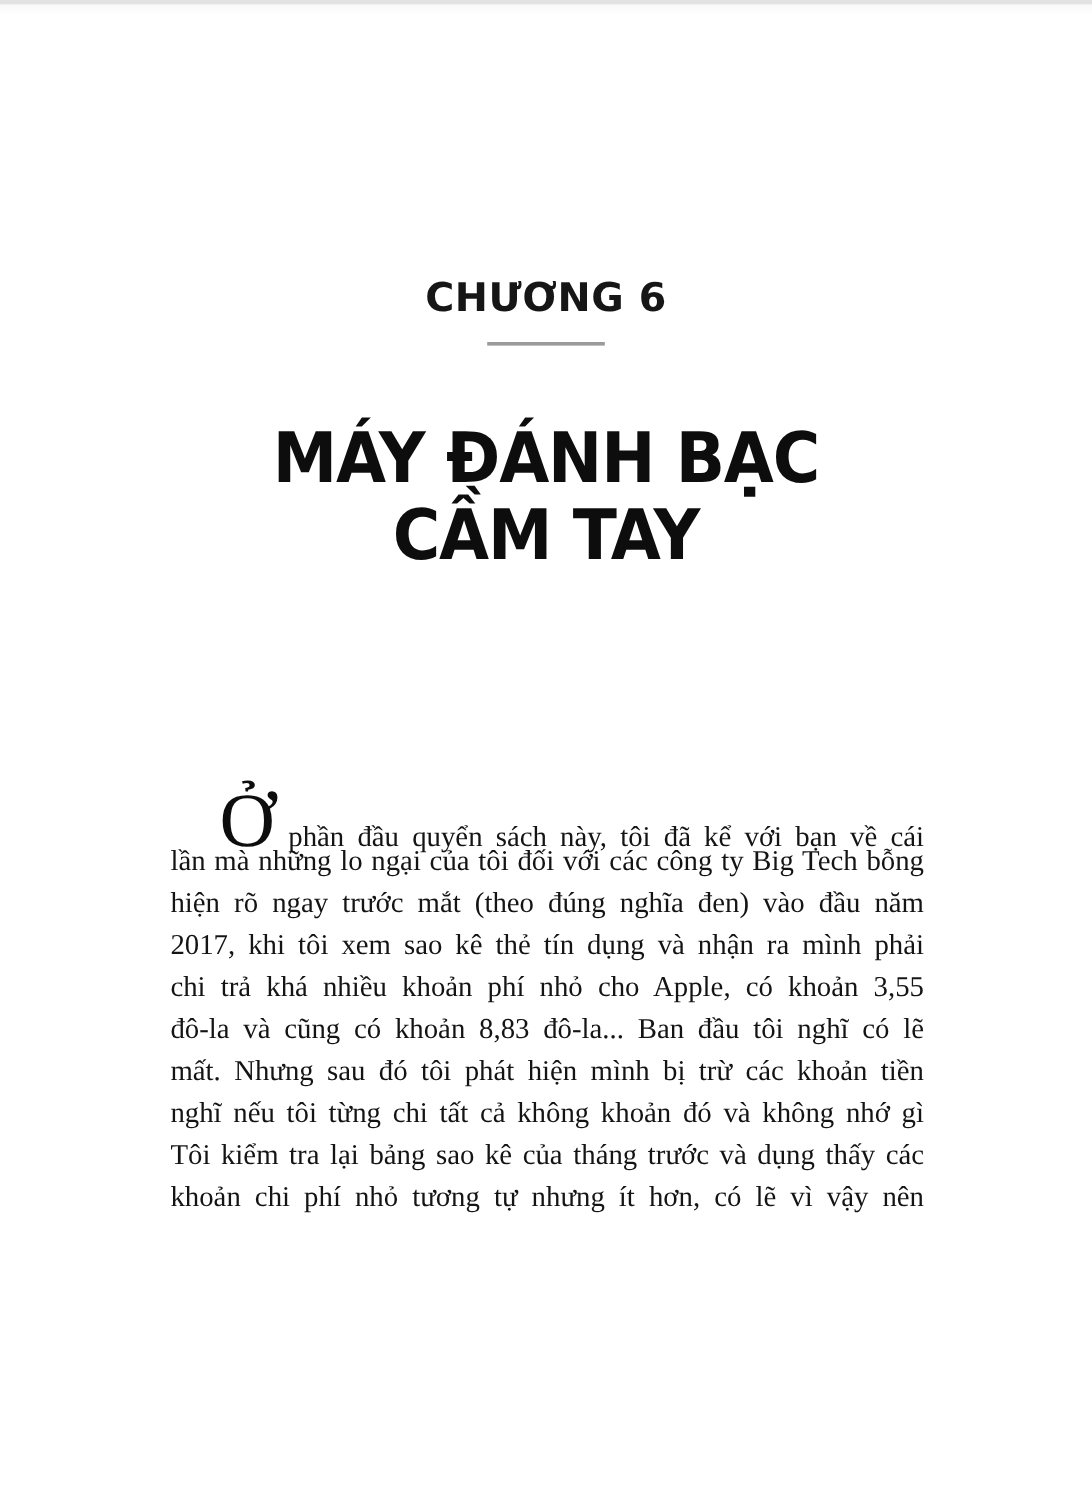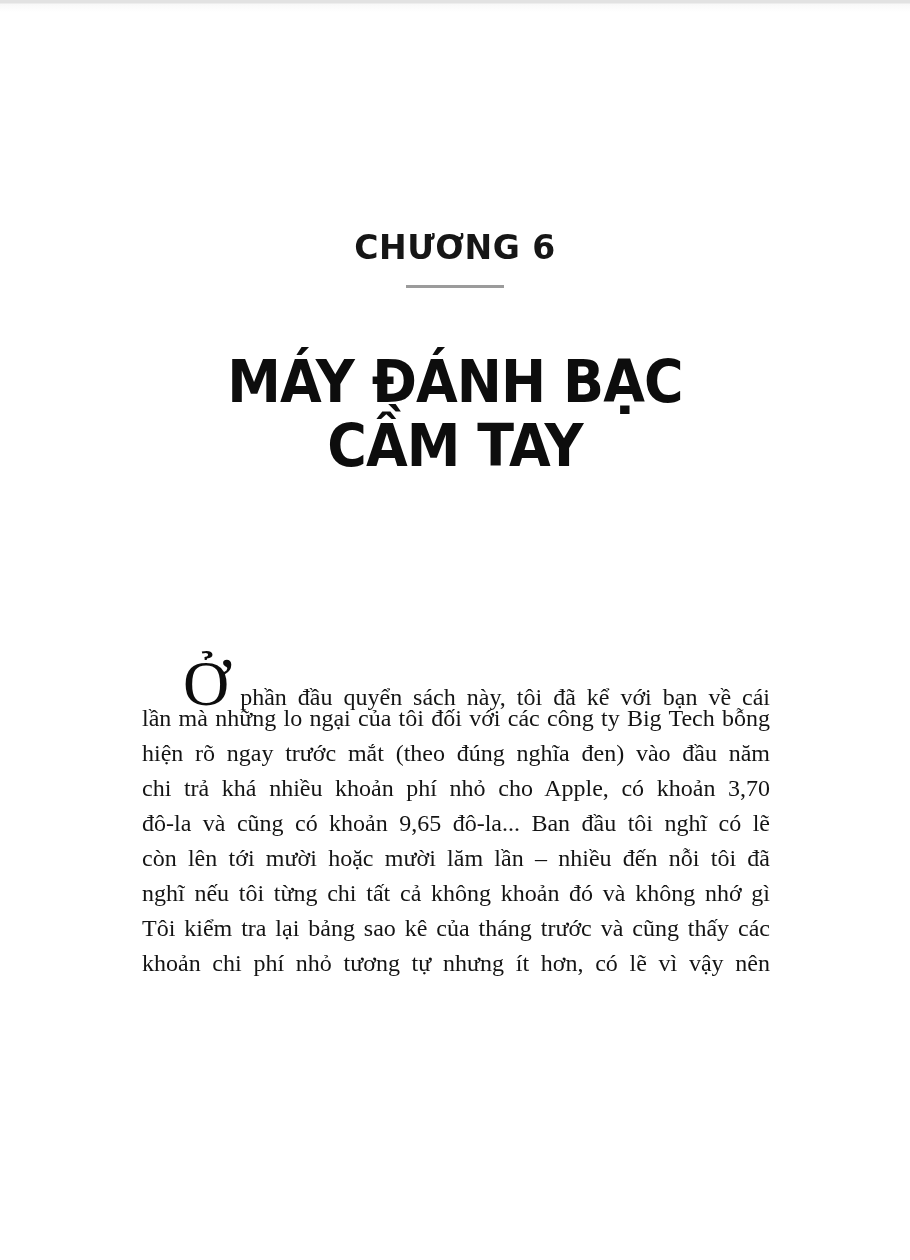--- a/index.html
+++ b/index.html
@@ -96,20 +96,21 @@
 
   <div class="title">
     <div>MÁY ĐÁNH BẠC</div>
     <div>CẦM TAY</div>
   </div>
 
   <div class="bodytext">
     <div class="line first"><span class="dropcap">Ở</span> <span>phần đầu quyển sách này, tôi đã kể với bạn về cái</span></div>
     <div class="line">lần mà những lo ngại của tôi đối với các công ty Big Tech bỗng</div>
     <div class="line">hiện rõ ngay trước mắt (theo đúng nghĩa đen) vào đầu năm</div>
-    <div class="line">chi trả khá nhiều khoản phí nhỏ cho Apple, có khoản 3,70</div>
-    <div class="line">đô-la và cũng có khoản 9,65 đô-la... Ban đầu tôi nghĩ có lẽ</div>
-    <div class="line">còn lên tới mười hoặc mười lăm lần – nhiều đến nỗi tôi đã</div>
+    <div class="line">2017, khi tôi xem sao kê thẻ tín dụng và nhận ra mình phải</div>
+    <div class="line">chi trả khá nhiều khoản phí nhỏ cho Apple, có khoản 3,55</div>
+    <div class="line">đô-la và cũng có khoản 8,83 đô-la... Ban đầu tôi nghĩ có lẽ</div>
+    <div class="line">mất. Nhưng sau đó tôi phát hiện mình bị trừ các khoản tiền</div>
     <div class="line">nghĩ nếu tôi từng chi tất cả không khoản đó và không nhớ gì</div>
-    <div class="line">Tôi kiểm tra lại bảng sao kê của tháng trước và cũng thấy các</div>
+    <div class="line">Tôi kiểm tra lại bảng sao kê của tháng trước và dụng thấy các</div>
     <div class="line">khoản chi phí nhỏ tương tự nhưng ít hơn, có lẽ vì vậy nên</div>
   </div>
 </div>
 
 </body></html>

